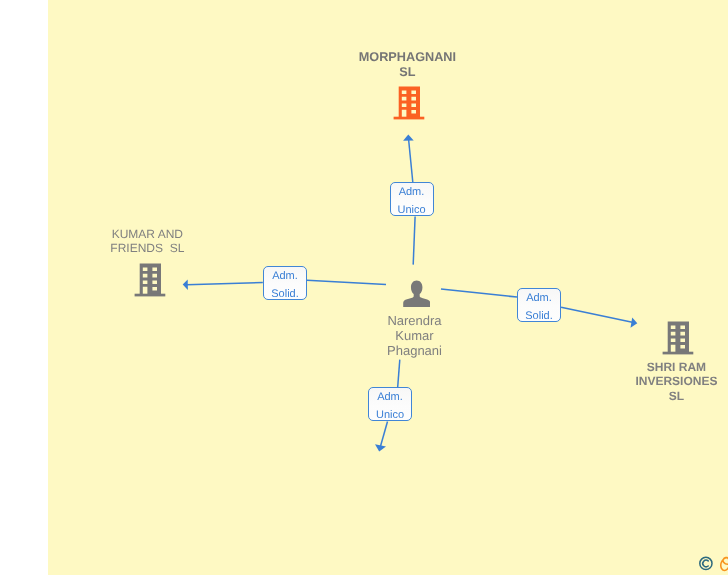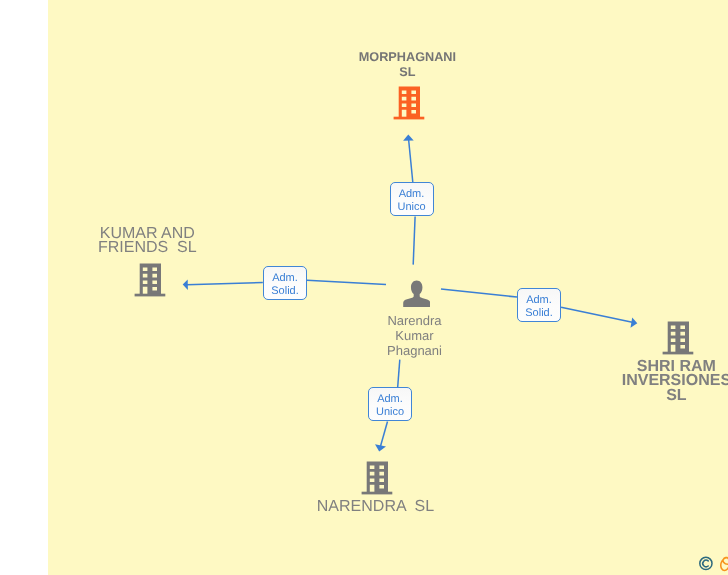--- a/index.html
+++ b/index.html
@@ -16,21 +16,21 @@
     overflow: hidden;
     background: #fef9c3;
     margin-left: 48px;
   }
   svg.edges { position: absolute; left: 0; top: 0; }
 
   .node { position: absolute; text-align: center; }
   .node-label {
     transform: translateZ(0);
     color: #808080;
-    font-size: 16px;
+    font-size: 12px;
     line-height: 14.8px;
     white-space: pre;
   }
   .node-label.bold { font-weight: bold; color: #757575; font-size: 12.7px; line-height: 15px; }
   .node-label.person { font-size: 13px; line-height: 15.2px; }
   .icon-wrap { display: inline-block; line-height: 0; }
 
   .edge-label {
     position: absolute;
     box-sizing: border-box;
@@ -46,21 +46,21 @@
   }
   .edge-label-text {
     position: absolute;
     left: 0; top: 0;
     width: 44px;
     height: 34px;
     box-sizing: border-box;
     transform: translateZ(0);
     color: #3a7fd5;
     font-size: 11px;
-    line-height: 13px;
+    line-height: 18px;
     text-align: center;
     white-space: pre;
     display: flex;
     align-items: center;
     justify-content: center;
     padding-top: 3px;
   }
 
   #logo { position: absolute; }
 </style>
@@ -118,27 +118,20 @@
   <div class="node" style="left:528.4px; top:318.6px; width:200px; height:90px;font-weight:bold;">
     <span class="icon-wrap" style="position:absolute; left:85.6px; top:2px;"><svg width="32" height="34" viewBox="0 0 32 34">
         <path class="icon-fill" fill-rule="evenodd" d="M5.7 0.6H27.0V31.0H5.7Z M8.8 4.5H13.4V8.0H8.8Z M18.4 4.5H23.0V8.0H18.4Z M8.8 10.7H13.4V14.6H8.8Z M18.4 10.7H23.0V14.6H18.4Z M8.8 17.5H13.4V21.0H8.8Z M18.4 17.5H23.0V21.0H18.4Z M8.8 23.8H13.4V31.0H8.8Z M18.4 23.9H23.0V27.5H18.4Z" fill="#787878"></path>
         <rect class="icon-fill" x="0.6" y="30.7" width="30.7" height="2.7" fill="#787878"></rect>
       </svg></span>
     <div class="node-label" style="position:absolute; left:0; top:41px; width:200px;">SHRI RAM
 INVERSIONES
 SL</div>
   </div>
 
-  <div class="node" style="left:227.5px; top:459px; width:200px; height:62px;">
-    <span class="icon-wrap" style="position:absolute; left:85.7px; top:1.9px;"><svg width="32" height="34" viewBox="0 0 32 34">
-        <path class="icon-fill" fill-rule="evenodd" d="M5.7 0.6H27.0V31.0H5.7Z M8.8 4.5H13.4V8.0H8.8Z M18.4 4.5H23.0V8.0H18.4Z M8.8 10.7H13.4V14.6H8.8Z M18.4 10.7H23.0V14.6H18.4Z M8.8 17.5H13.4V21.0H8.8Z M18.4 17.5H23.0V21.0H18.4Z M8.8 23.8H13.4V31.0H8.8Z M18.4 23.9H23.0V27.5H18.4Z" fill="#787878"></path>
-        <rect class="icon-fill" x="0.6" y="30.7" width="30.7" height="2.7" fill="#787878"></rect>
-      </svg></span>
-    <div class="node-label" style="position:absolute; left:0; top:41px; width:200px;">NARENDRA  SL</div>
-  </div>
 
   <div class="edge-label" style="left:341.5px; top:182px;">
     <div class="edge-label-box"></div>
     <div class="edge-label-text">Adm.
 Unico</div>
   </div>
   <div class="edge-label" style="left:215px; top:266.3px;">
     <div class="edge-label-box"></div>
     <div class="edge-label-text">Adm.
 Solid.</div>

